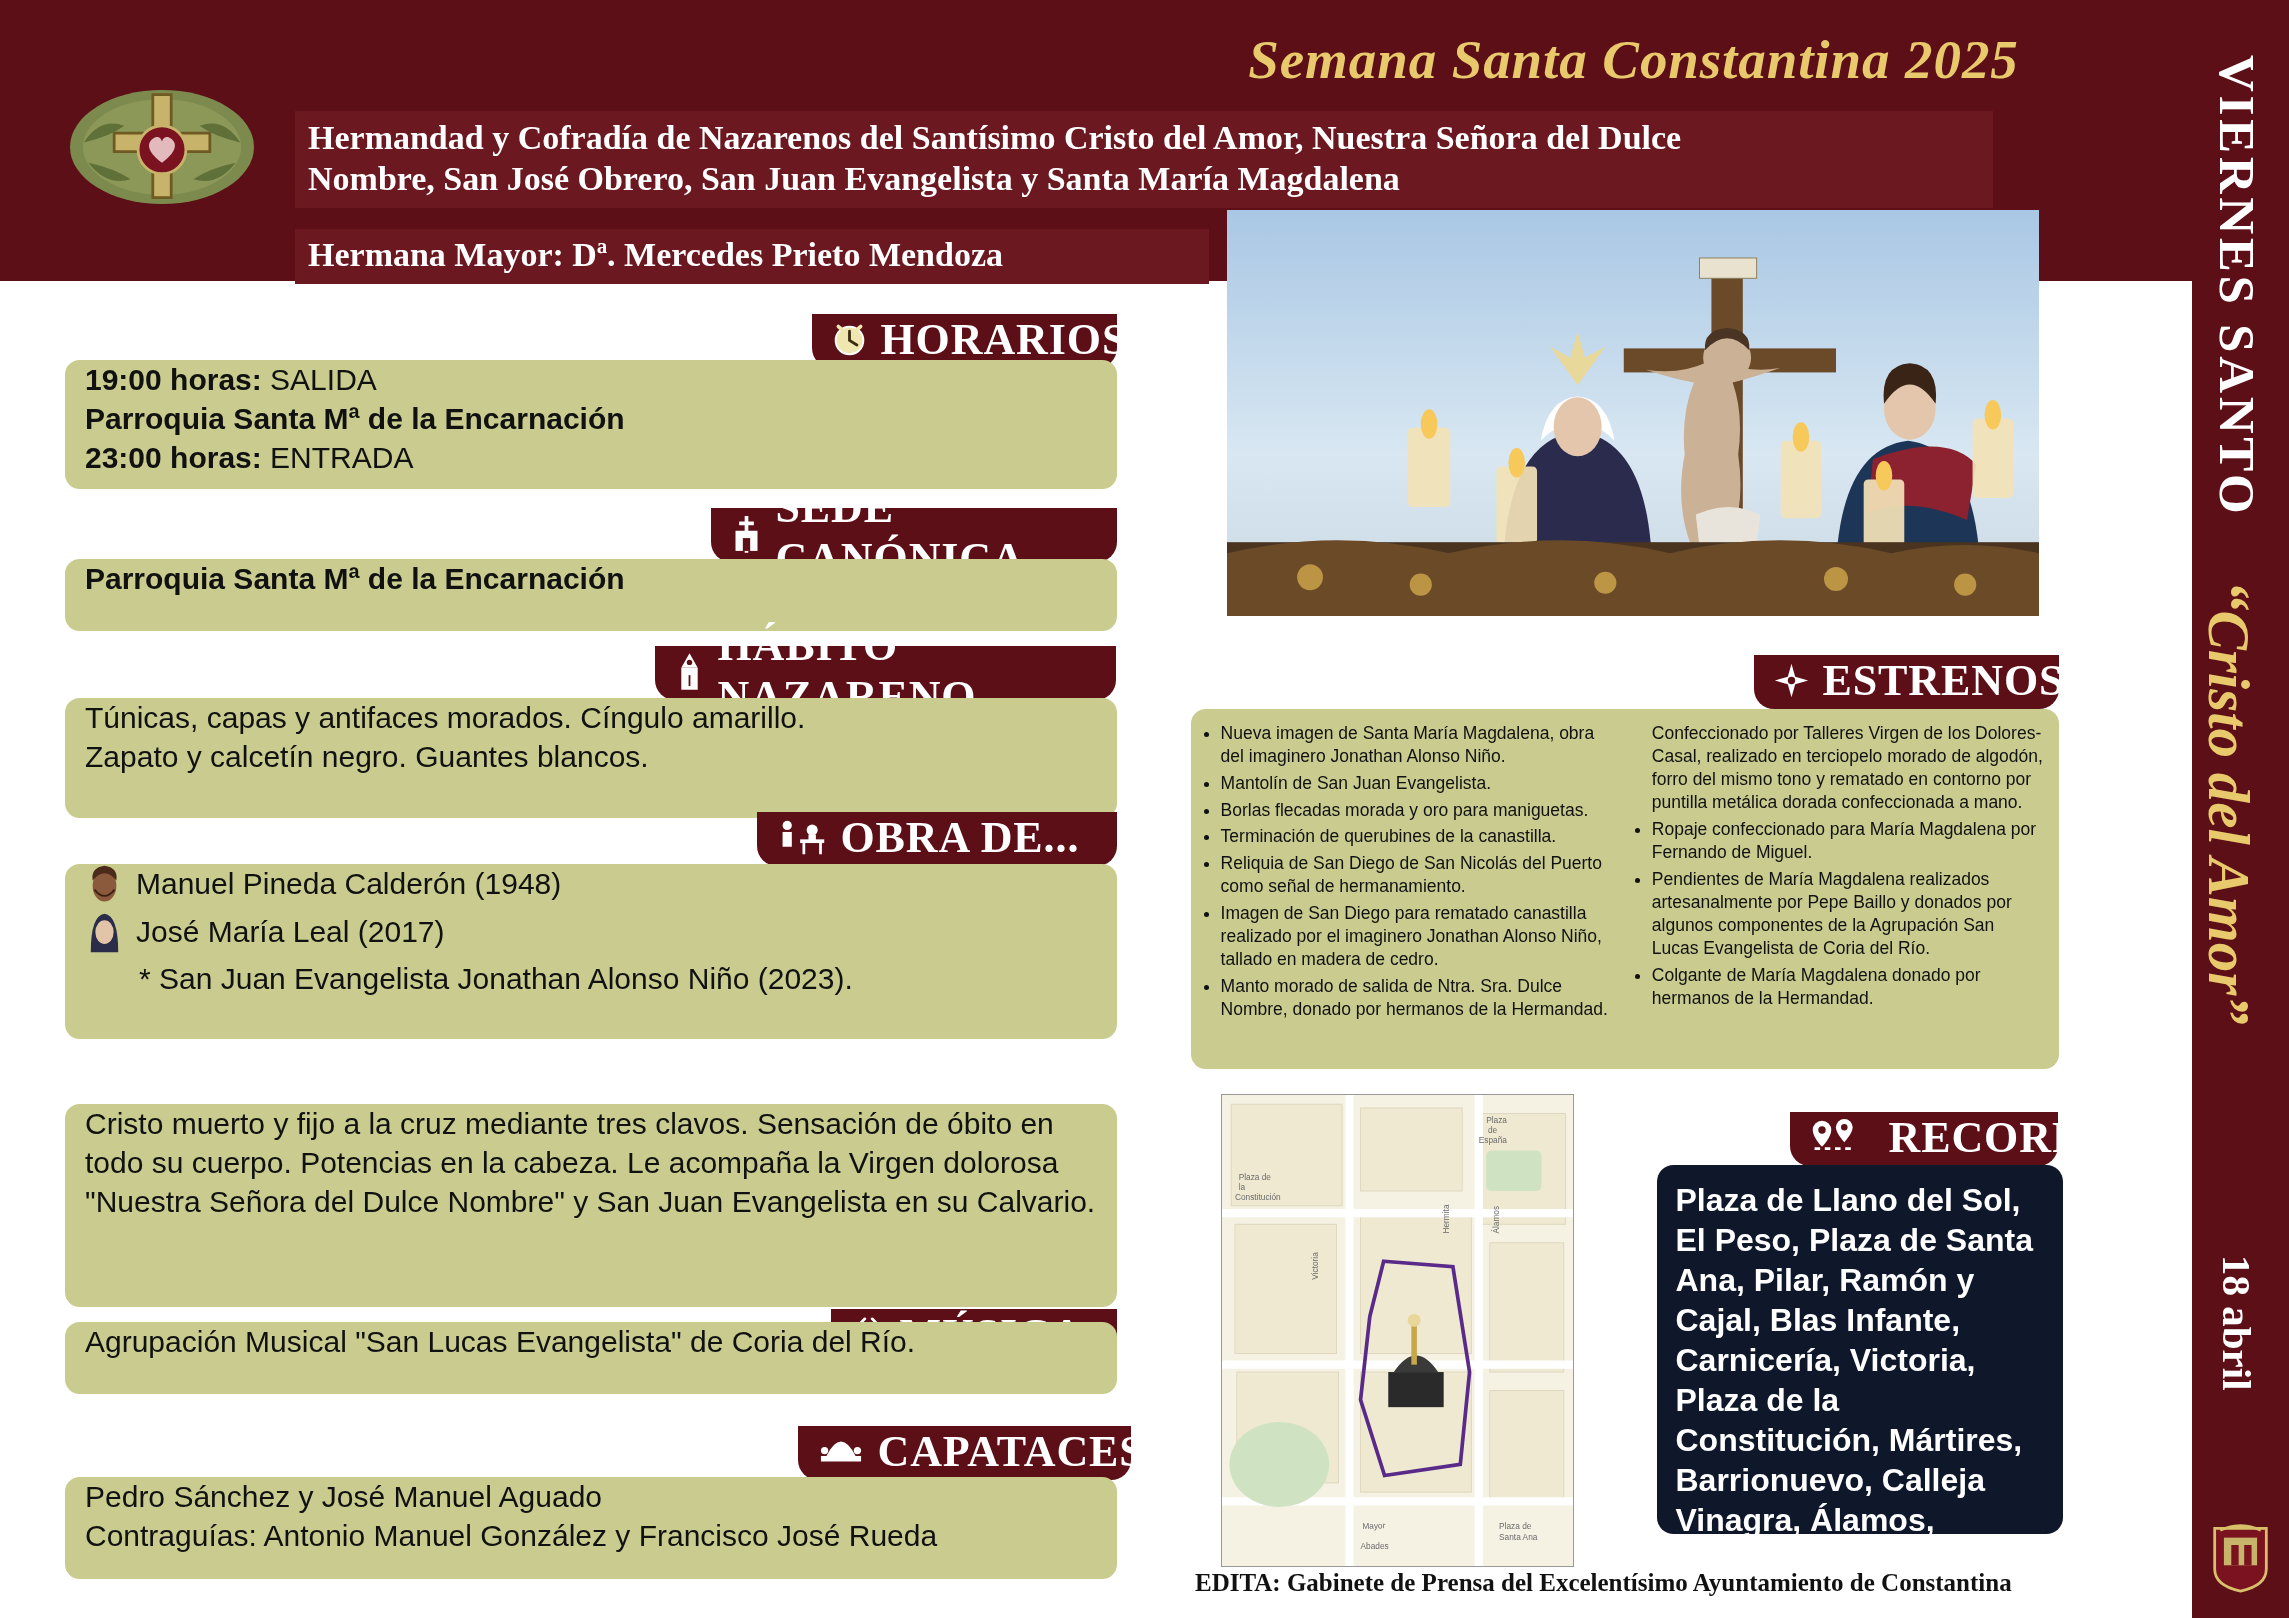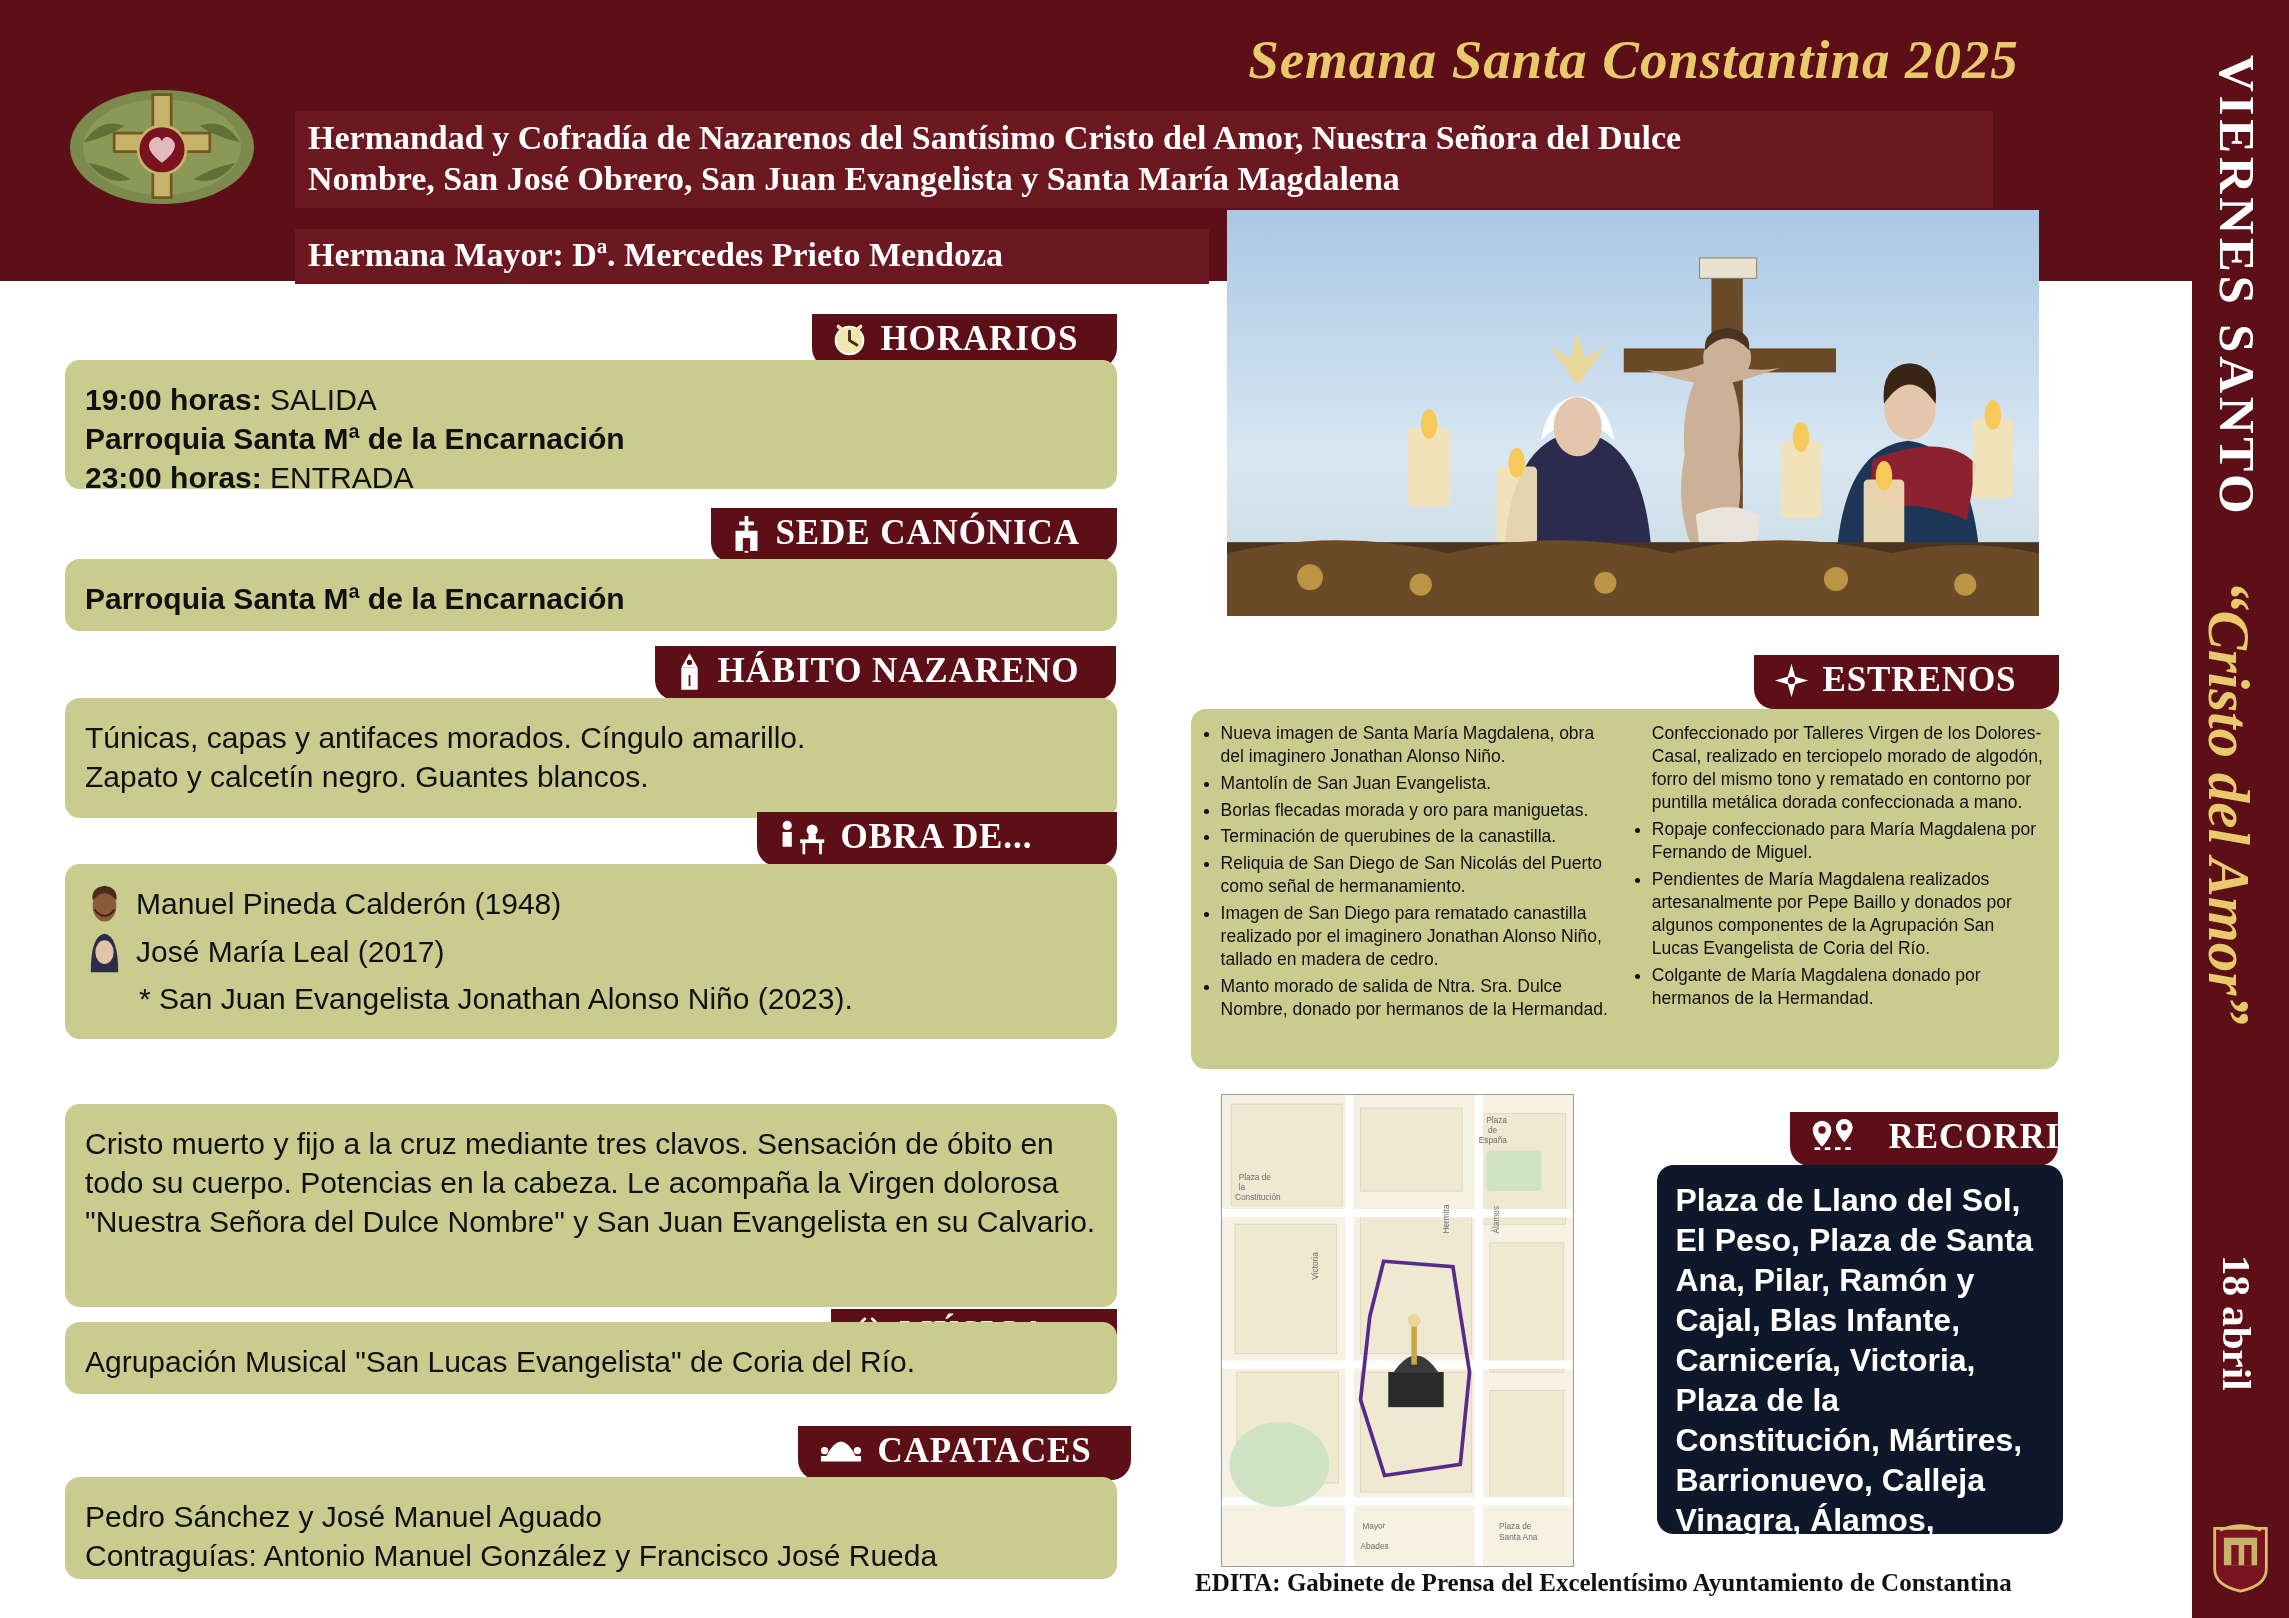--- a/index.html
+++ b/index.html
@@ -84,36 +84,36 @@
   }
   .shield-small svg { width:100%; height:100%; }
 
   
   .section-head {
     position:absolute;
     background:#5d0f17;
     color:#ffffff;
     font-family:"Liberation Serif", serif;
     font-weight:bold;
-    font-size:35px;
+    font-size:44px;
     letter-spacing:0.9px;
     border-radius:0 0 20px 20px;
     padding:5.5px 24px 9.2px 18.5px;
     box-sizing:border-box;
     display:flex; align-items:center; gap:13px;
     height:54px;
   }
   .section-head .ico { display:flex; align-items:center; }
   .section-head .ico svg { display:block; }
 
   .olive-box {
     position:absolute;
     background:#c9cc8e;
     border-radius:14.8px;
-    padding:20px 20px;
+    padding:0 20px;
     box-sizing:border-box;
     color:#111111;
     font-size:30px;
     line-height:1.3;
   }
   .olive-box b { font-weight:bold; }
 
   
   #head-horarios { left:812px; top:314px; width:305px; justify-content:flex-start; }
   #box-horarios  { left:65px; top:360px; width:1052px; height:129px; }

